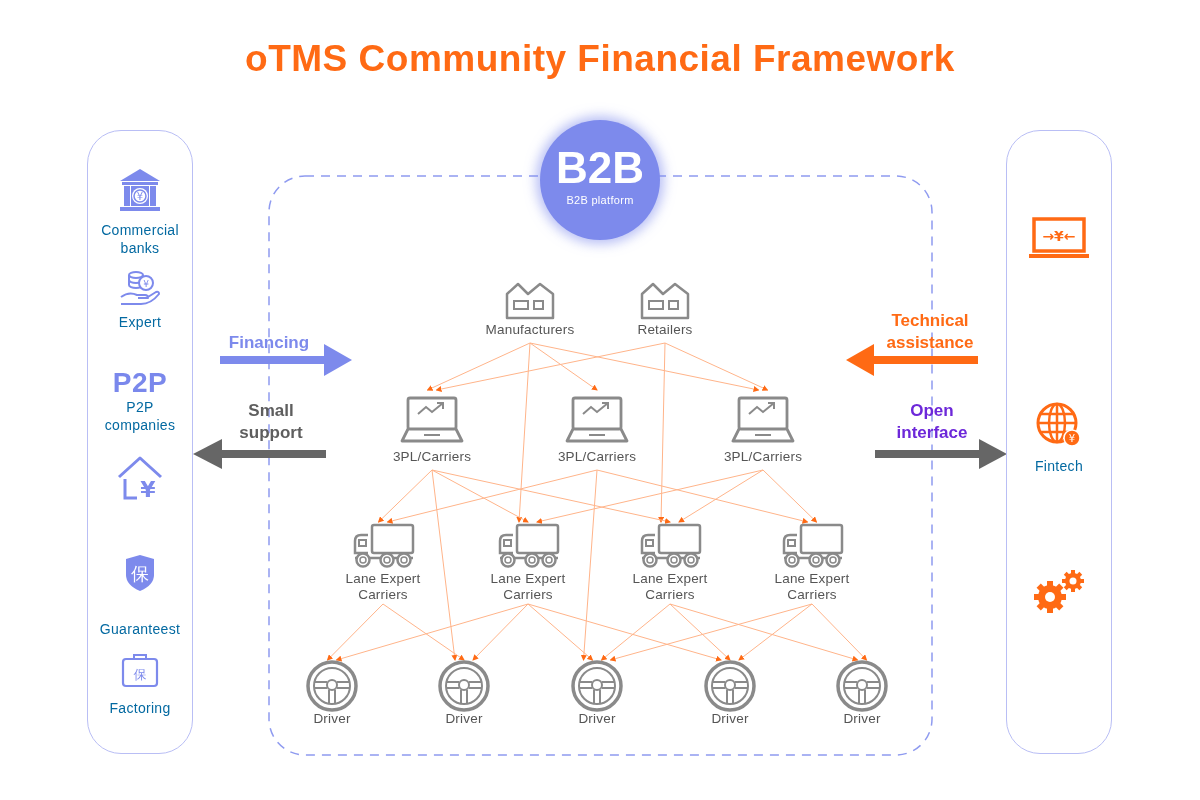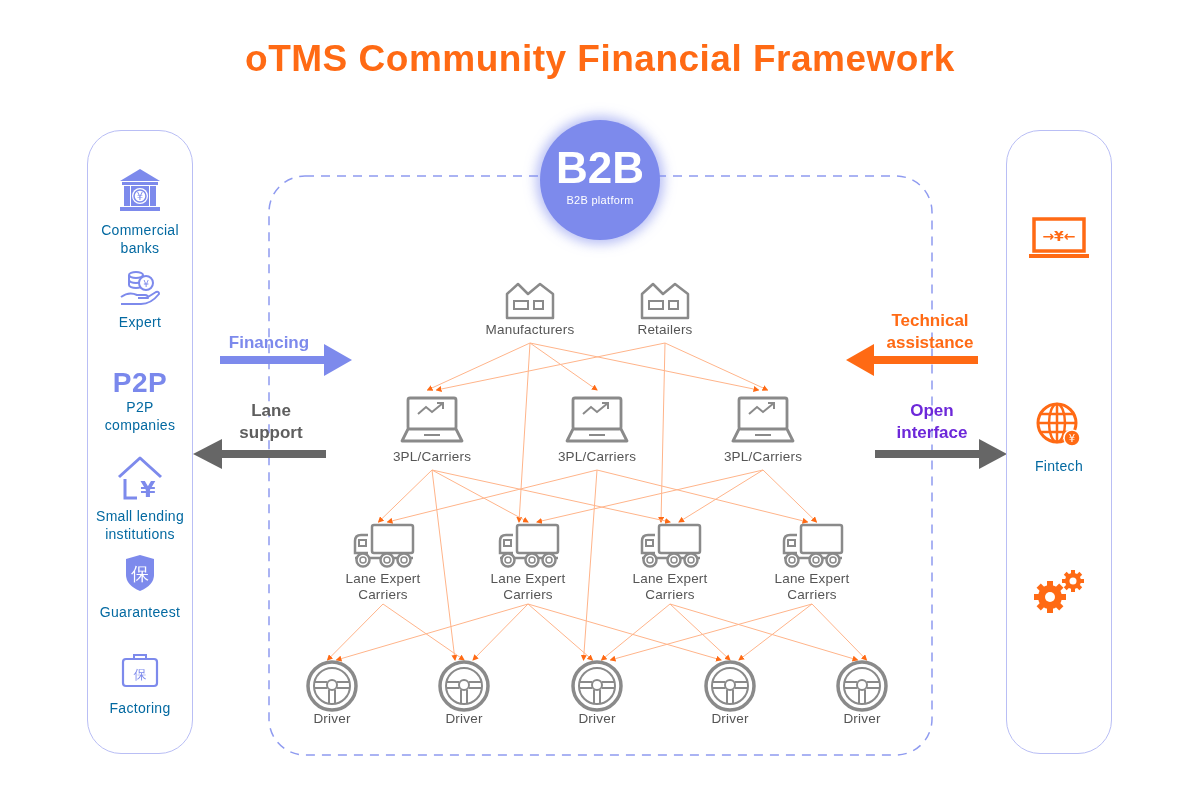--- a/index.html
+++ b/index.html
@@ -201,21 +201,21 @@
       </g>
     </g>
 </svg>
 
 <div class="b2b-circle">
   <div class="b2b-big">B2B</div>
   <div class="b2b-small">B2B platform</div>
 </div>
 
 <div class="arrow-label" style="left:214px; top:332px; width:110px; color:#7d8aec;">Financing</div>
-<div class="arrow-label" style="left:216px; top:400px; width:110px; color:#5e5e5e; white-space:pre-line;">Lane
+<div class="arrow-label" style="left:216px; top:400px; width:110px; color:#5e5e5e; white-space:pre-line;">Small
 support</div>
 <div class="arrow-label" style="left:870px; top:310px; width:120px; color:#ff6a14; white-space:pre-line;">Technical
 assistance</div>
 <div class="arrow-label" style="left:872px; top:400px; width:120px; color:#6d28d9; white-space:pre-line;">Open
 interface</div>
 
 <div class="side-panel" style="left:87px;">
   <div class="side-item" style="top:36px;">
     <svg class="icon-svg" width="44" height="46" viewBox="0 0 44 46">
       <polygon points="22,2 42,14 2,14" fill="#7d8aec"></polygon>
@@ -246,29 +246,27 @@
     <div class="p2p-big">P2P</div>
     <div class="side-label" style="white-space:pre-line;">P2P
 companies</div>
   </div>
   <div class="side-item" style="top:324px;">
     <svg class="icon-svg" width="50" height="46" viewBox="0 0 50 46">
       <path d="M4,22 L25,3 L46,22" fill="none" stroke="#7d8aec" stroke-width="3" stroke-linejoin="round"></path>
       <path d="M10,24 v19 h12" fill="none" stroke="#7d8aec" stroke-width="3"></path>
       <text x="33" y="42" font-size="22" text-anchor="middle" fill="#7d8aec" font-weight="bold" font-family="DejaVu Sans, sans-serif">¥</text>
     </svg>
-    <div class="side-label" style="white-space:pre-line; margin-top:6px;">Small lending
-institutions</div>
   </div>
   <div class="side-item" style="top:422px;">
     <svg class="icon-svg" width="36" height="40" viewBox="0 0 36 40">
       <path d="M4,6 L18,2 L32,6 L32,22 Q32,32 18,38 Q4,32 4,22 Z" fill="#7d8aec"></path>
       <text x="18" y="27" font-size="18" text-anchor="middle" fill="#fff" font-family="DejaVu Sans, sans-serif">保</text>
     </svg>
-    <div class="side-label" style="margin-top:10px;">Guaranteest</div>
+    <div class="side-label" style="margin-top:27px;">Guaranteest</div>
   </div>
   <div class="side-item" style="top:520px;">
     <svg class="icon-svg" width="40" height="38" viewBox="0 0 40 38">
       <path d="M14,8 v-4 h12 v4" fill="none" stroke="#7d8aec" stroke-width="2"></path>
       <rect x="3" y="8" width="34" height="27" rx="3" fill="none" stroke="#7d8aec" stroke-width="2.2"></rect>
       <text x="20" y="28" font-size="13" text-anchor="middle" fill="#7d8aec" font-family="DejaVu Sans, sans-serif">保</text>
     </svg>
     <div class="side-label" style="margin-top:10px;">Factoring</div>
   </div>
 </div>

